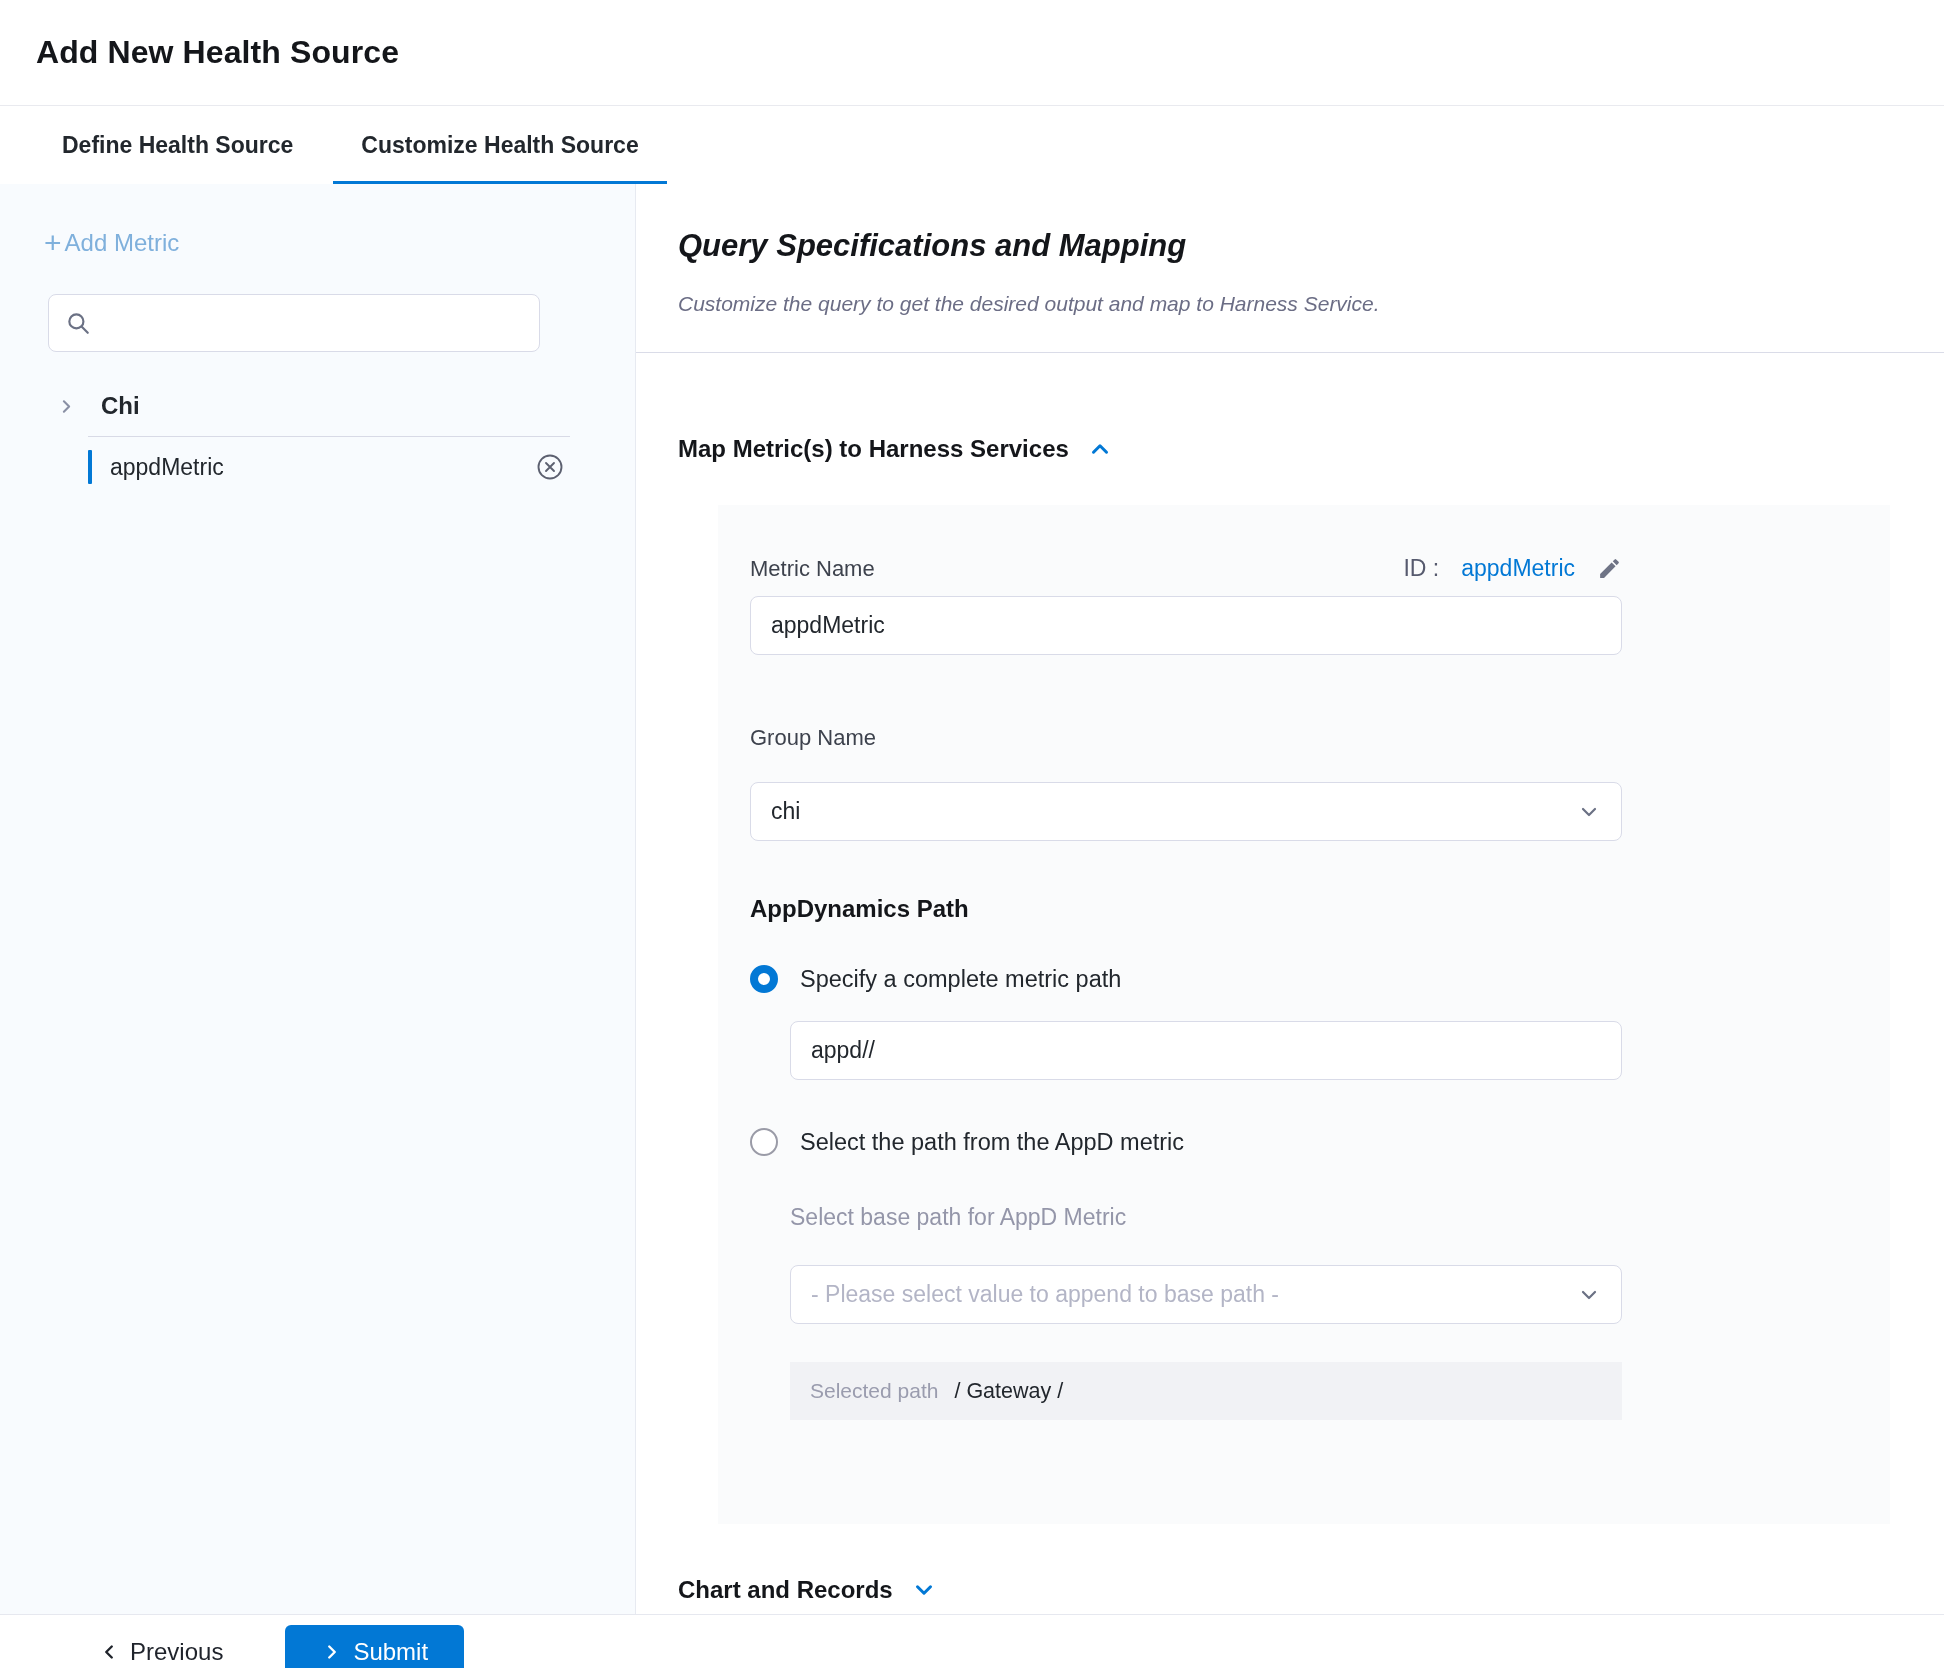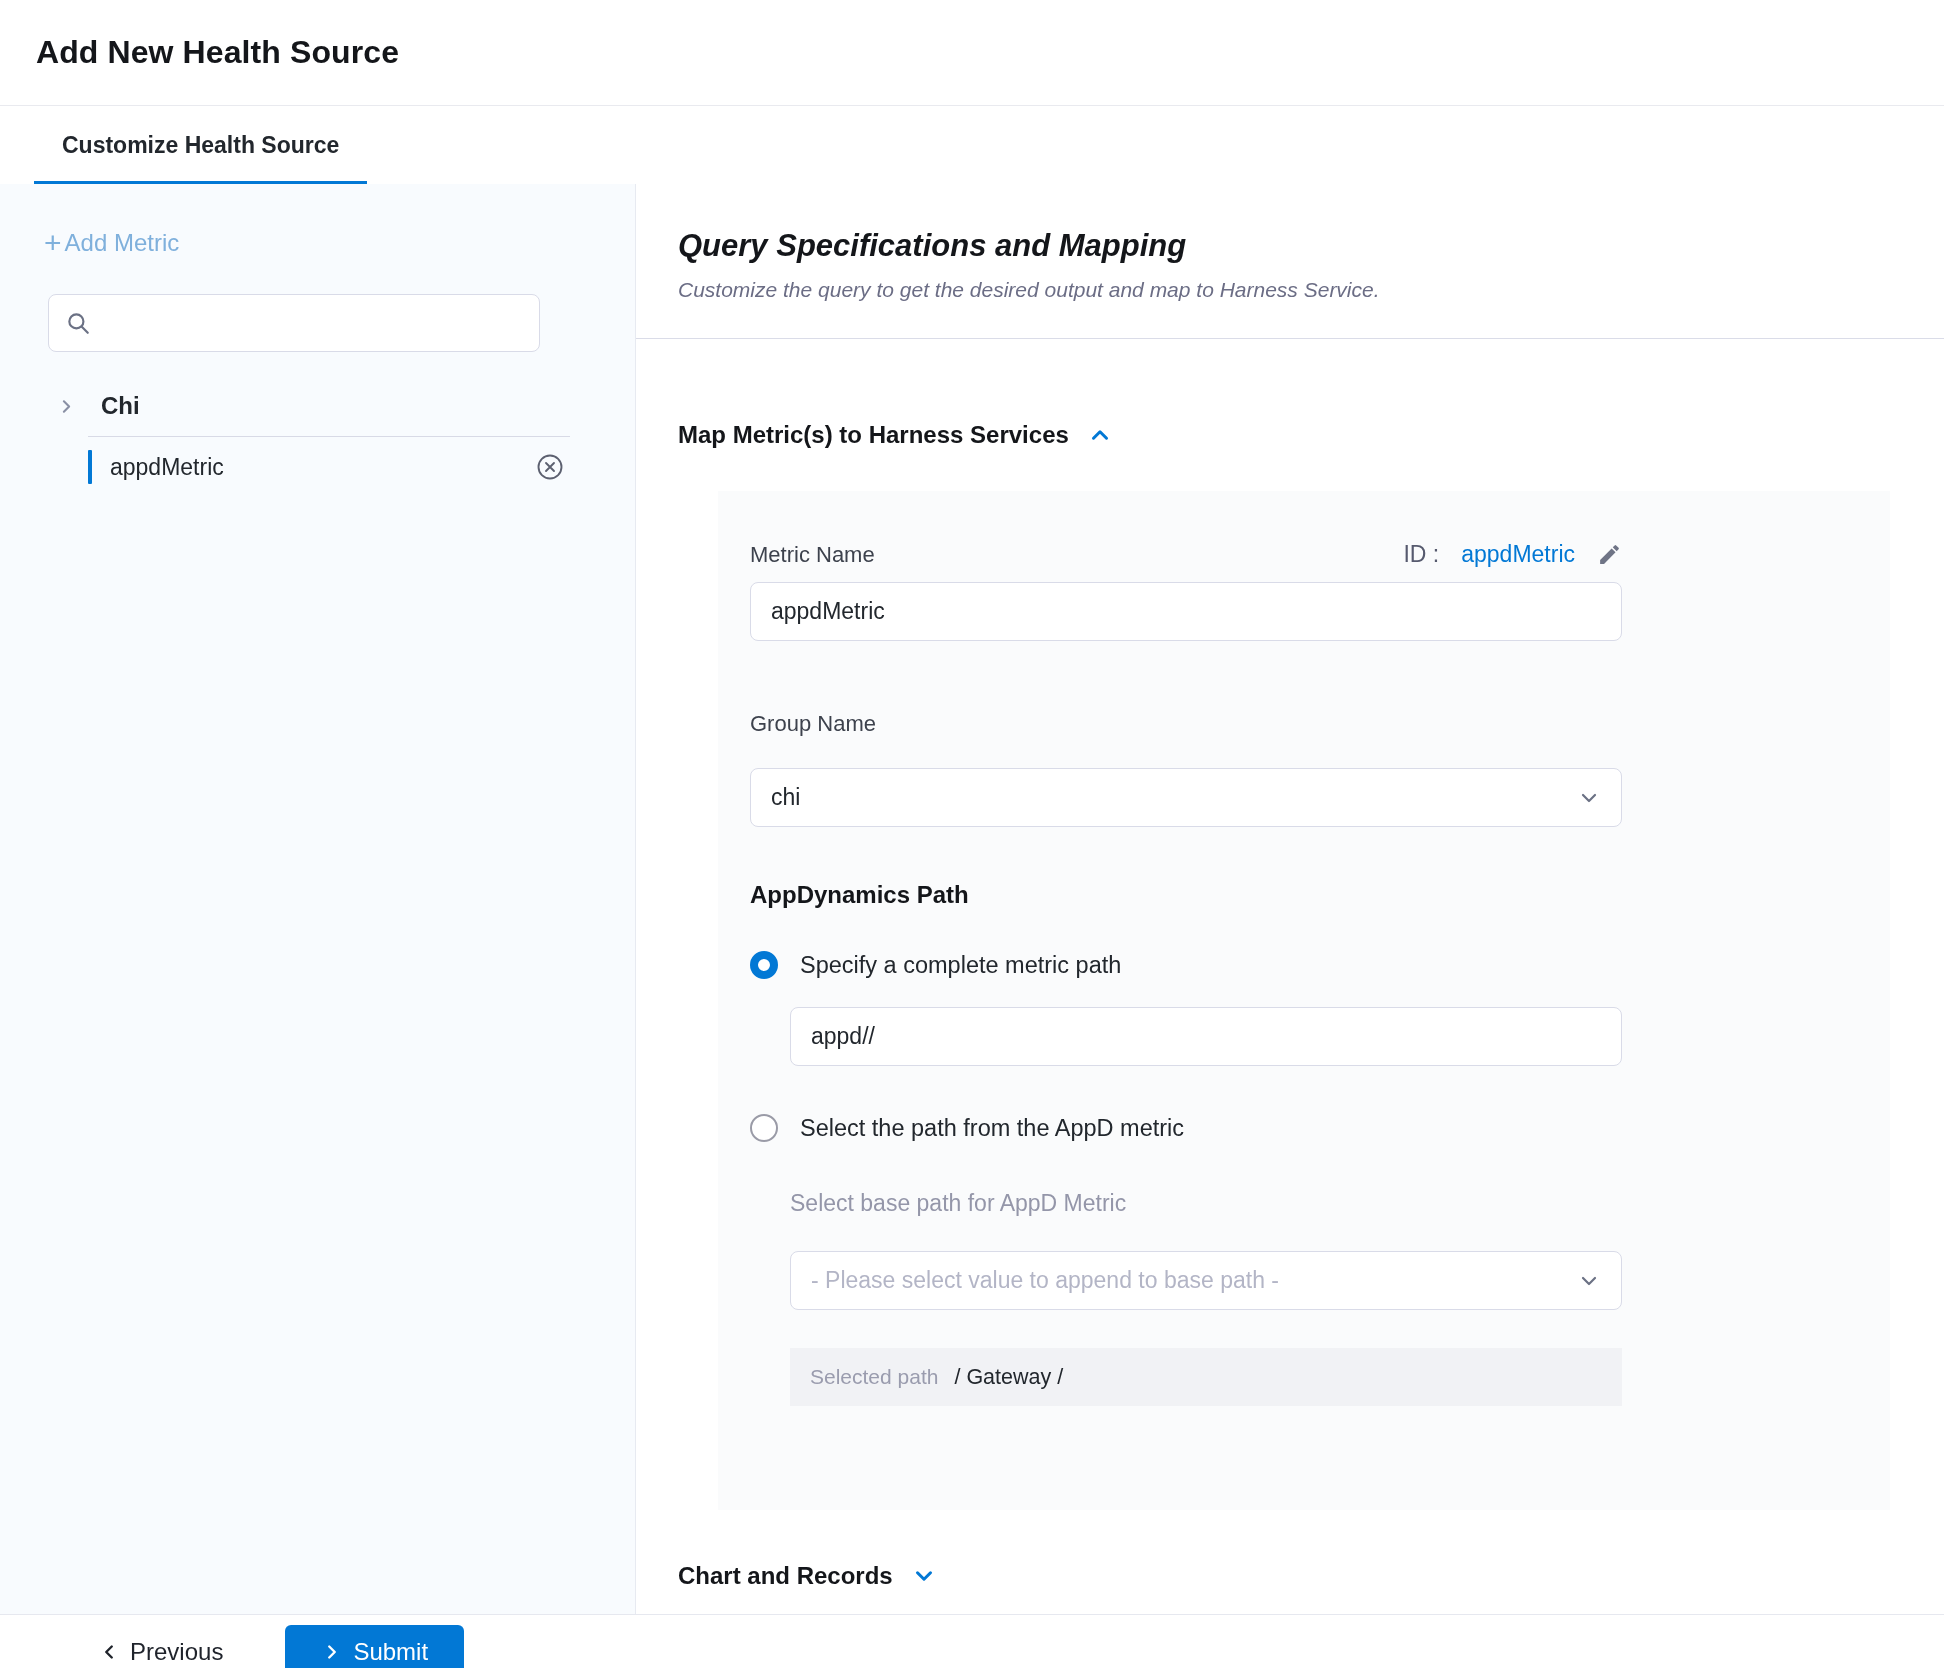--- a/index.html
+++ b/index.html
@@ -124,21 +124,21 @@
     margin-right: 70px;
     display: flex;
     align-items: center;
     cursor: pointer;
   }
 
   
   .main { flex: 1; min-width: 0; background: #fff; overflow: hidden; }
   .main-head { padding: 44px 0 0 42px; font-style: italic; }
   .main-head h2 { font-size: 31px; font-weight: 700; color: #14161a; }
-  .subtitle { margin-top: 14px; font-size: 21px; color: #6b6d85; }
+  .subtitle { margin-top: 28px; font-size: 21px; color: #6b6d85; }
   .main-divider { margin-top: 36px; border-top: 1px solid #dadce8; }
   .main-body { padding-left: 42px; }
 
   .collapse-header {
     display: flex;
     align-items: center;
     gap: 18px;
     font-size: 24px;
     font-weight: 700;
     color: #14161a;
@@ -269,20 +269,21 @@
   }
 </style>
 </head>
 <body>
 
 <header class="topbar">
   <h1>Add New Health Source</h1>
 </header>
 
 <nav class="tabs">
+  <div class="tab">Define Health Source</div>
   <div class="tab active">Customize Health Source</div>
 </nav>
 
 <div class="content-row">
 
   <aside class="sidebar">
     <div class="add-metric">
       <span class="plus">+</span>
       <span>Add Metric</span>
     </div>

